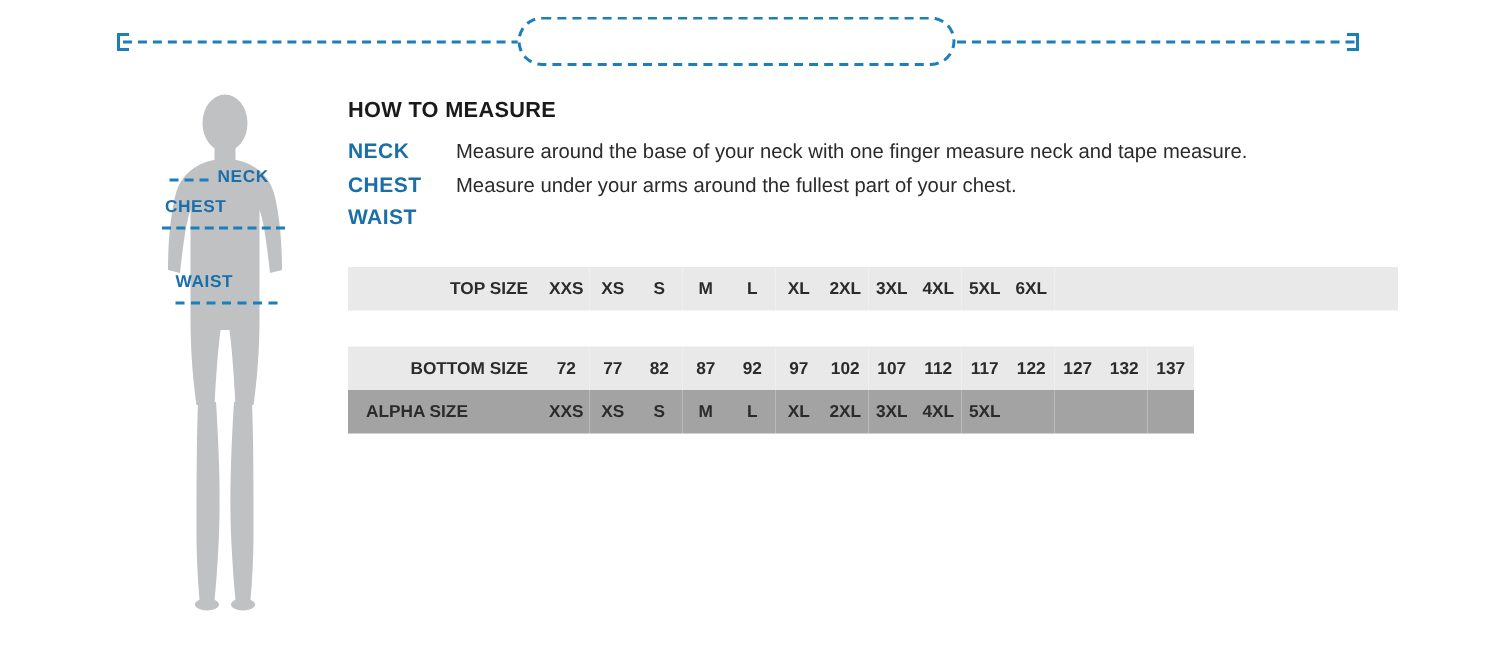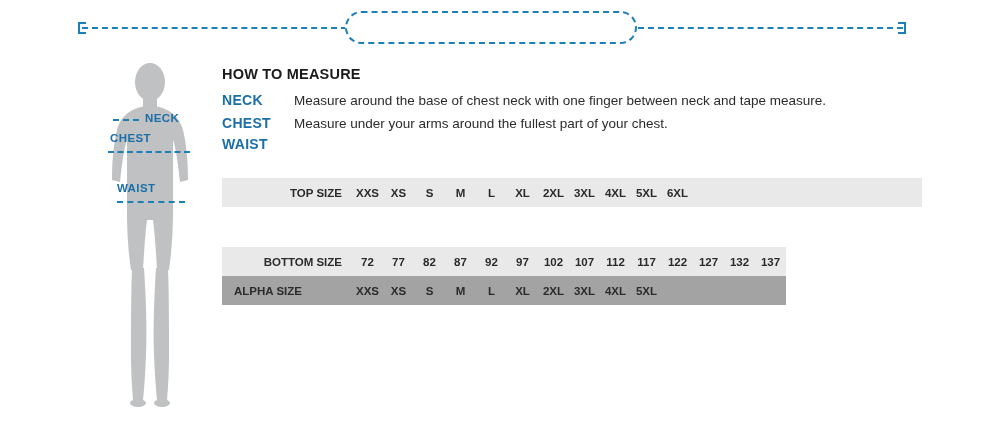--- a/index.html
+++ b/index.html
@@ -66,21 +66,21 @@
   }
   .fig-dash {
     position: absolute;
     border-top: 2px dashed #1b7fb8;
     height: 0;
   }
 
   
   .content {
     position: absolute;
-    left: 222px; top: 66px;
+    left: 232px; top: 66px;
     width: 740px;
   }
   .howto-title {
     font-size: 14.5px;
     font-weight: bold;
     letter-spacing: .2px;
     margin: 0 0 9px 0;
     color: #1a1a1a;
   }
   .howto-row {
@@ -124,21 +124,21 @@
   .tbl thead td, .tbl thead th {
     font-weight: bold;
     background: #e9e9e9;
     font-size: 11.5px;
   }
   .tbl thead .lbl { background: #ffffff; }
   .row-shade td { background: #f1f1f1; }
   .row-plain td { background: #ffffff; }
 
   .table-block { margin-top: 26px; }
-  .table-block.second { margin-top: 40px; }
+  .table-block.second { margin-top: 24px; }
 
   #top-table  { width: 700px; }
   #bot-table  { width: 700px; }
 
   #top-table col.c0 { width: 130px; }
   #top-table col.cx { width: 31px; }
 
   #bot-table col.c0 { width: 130px; }
   #bot-table col.cx { width: 31px; }
 
@@ -207,21 +207,21 @@
     <div class="fig-dash" style="left:22px; top:141px; width:68px;"></div>
     <div class="fig-label" style="left:22px; top:122px;">WAIST</div>
   </div>
 
   <div class="content">
 
     <div class="howto-title">HOW TO MEASURE</div>
 
     <div class="howto-row">
       <div class="howto-term">NECK</div>
-      <div class="howto-desc">Measure around the base of chest neck with one finger between neck and tape measure.</div>
+      <div class="howto-desc">Measure around the base of your neck with one finger measure neck and tape measure.</div>
     </div>
     <div class="howto-row">
       <div class="howto-term">CHEST</div>
       <div class="howto-desc">Measure under your arms around the fullest part of your chest.</div>
     </div>
     <div class="howto-row">
       <div class="howto-term">WAIST</div>
     </div>
 
     <div class="table-block">

